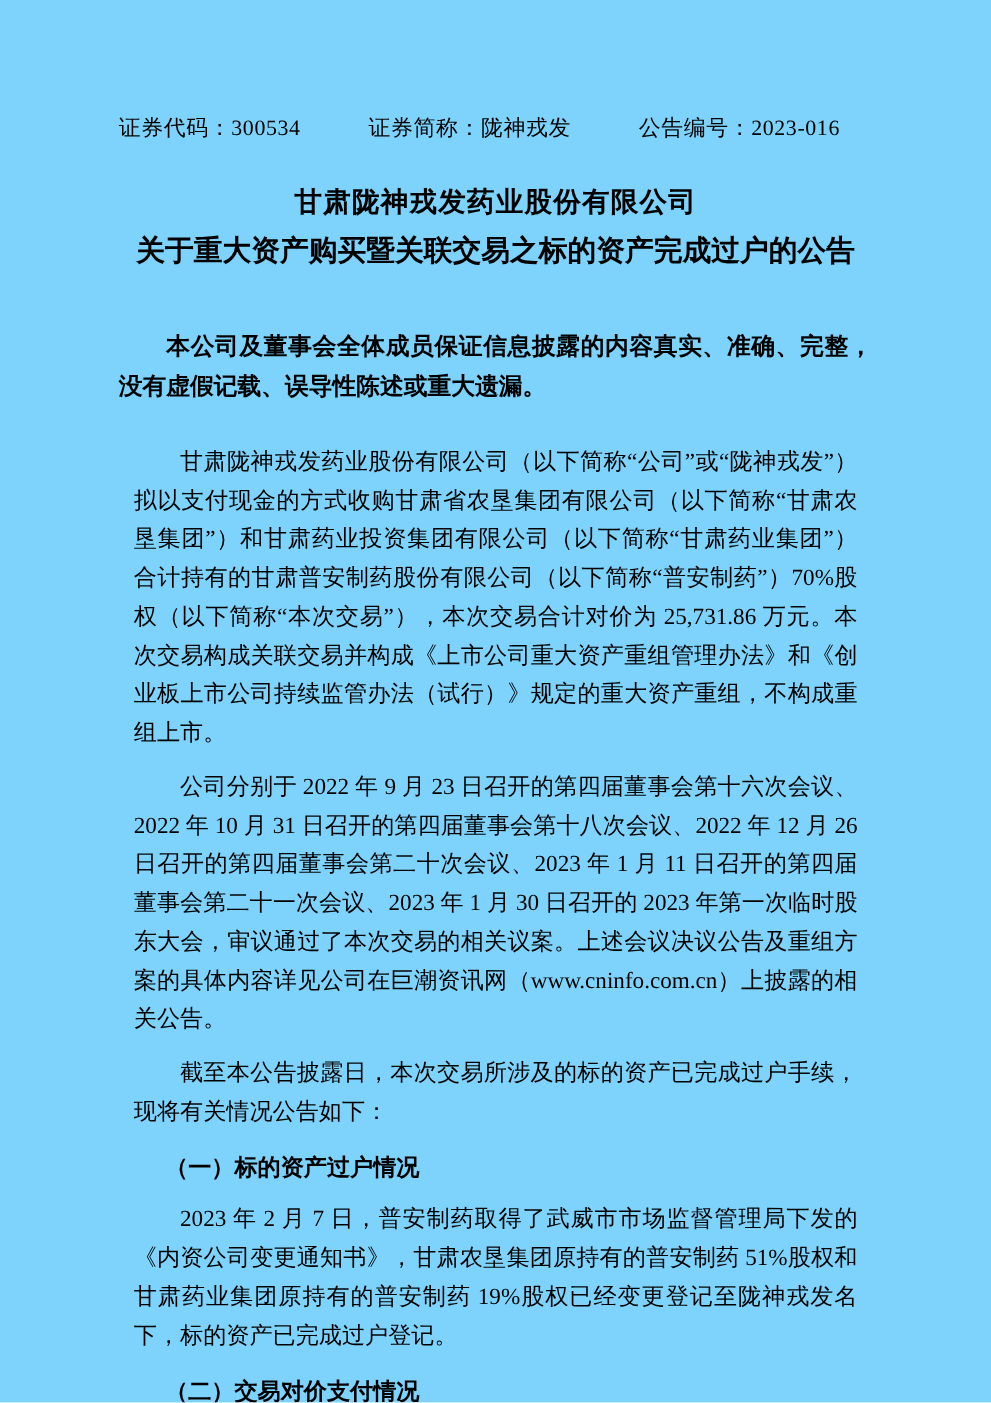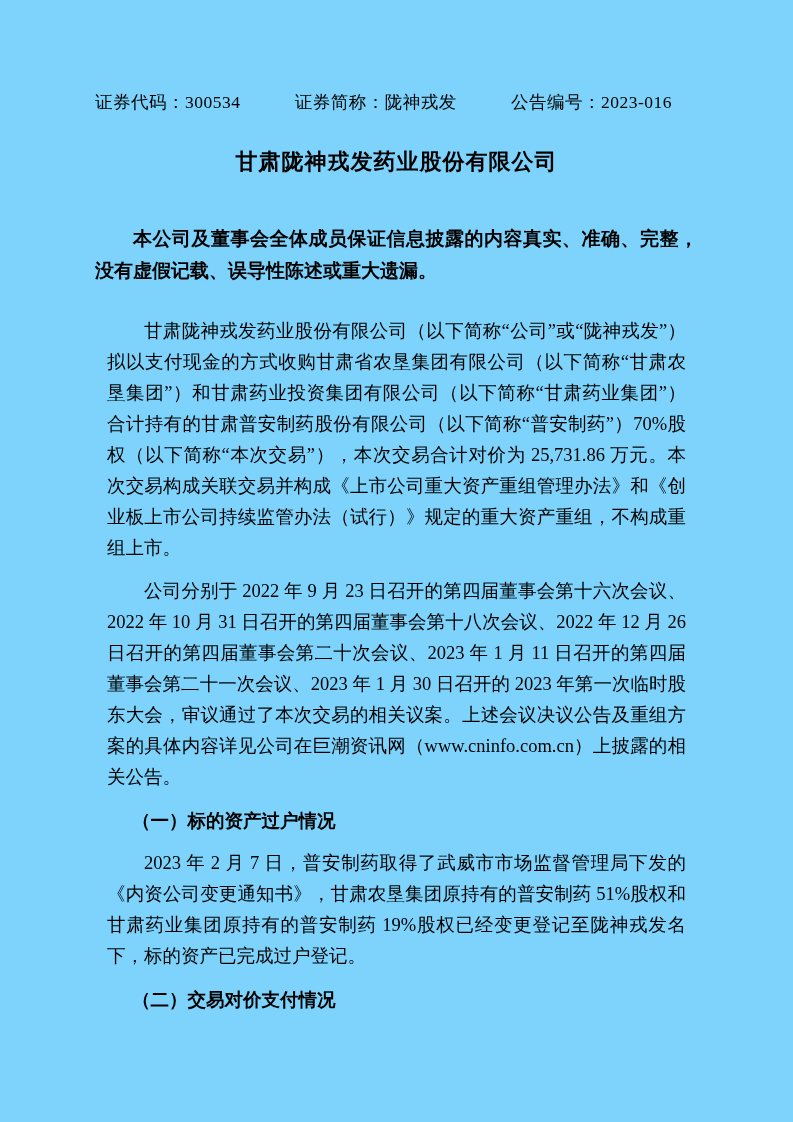--- a/index.html
+++ b/index.html
@@ -77,27 +77,29 @@
 
 <div class="page">
 
   <div class="doc-header">
     <span>证券代码：300534</span>
     <span>证券简称：陇神戎发</span>
     <span>公告编号：2023-016</span>
   </div>
 
   <h1 class="title-company">甘肃陇神戎发药业股份有限公司</h1>
+  <h2 class="title-subject">关于重大资产购买暨关联交易之标的资产完成过户的公告</h2>
 
   <p class="disclaimer">本公司及董事会全体成员保证信息披露的内容真实、准确、完整，没有虚假记载、误导性陈述或重大遗漏。</p>
 
   <p class="body-para first">甘肃陇神戎发药业股份有限公司（以下简称“公司”或“陇神戎发”）拟以支付现金的方式收购甘肃省农垦集团有限公司（以下简称“甘肃农垦集团”）和甘肃药业投资集团有限公司（以下简称“甘肃药业集团”）合计持有的甘肃普安制药股份有限公司（以下简称“普安制药”）70%股权（以下简称“本次交易”），本次交易合计对价为 25,731.86 万元。本次交易构成关联交易并构成《上市公司重大资产重组管理办法》和《创业板上市公司持续监管办法（试行）》规定的重大资产重组，不构成重组上市。</p>
 
   <p class="body-para">公司分别于 2022 年 9 月 23 日召开的第四届董事会第十六次会议、2022 年 10 月 31 日召开的第四届董事会第十八次会议、2022 年 12 月 26 日召开的第四届董事会第二十次会议、2023 年 1 月 11 日召开的第四届董事会第二十一次会议、2023 年 1 月 30 日召开的 2023 年第一次临时股东大会，审议通过了本次交易的相关议案。上述会议决议公告及重组方案的具体内容详见公司在巨潮资讯网（www.cninfo.com.cn）上披露的相关公告。</p>
 
+  <p class="body-para">截至本公告披露日，本次交易所涉及的标的资产已完成过户手续，现将有关情况公告如下：</p>
 
 
   <h4 class="sec-heading">（一）标的资产过户情况</h4>
 
   <p class="body-para">2023 年 2 月 7 日，普安制药取得了武威市市场监督管理局下发的《内资公司变更通知书》，甘肃农垦集团原持有的普安制药 51%股权和甘肃药业集团原持有的普安制药 19%股权已经变更登记至陇神戎发名下，标的资产已完成过户登记。</p>
 
   <h4 class="sec-heading">（二）交易对价支付情况</h4>
 
 </div>
 

